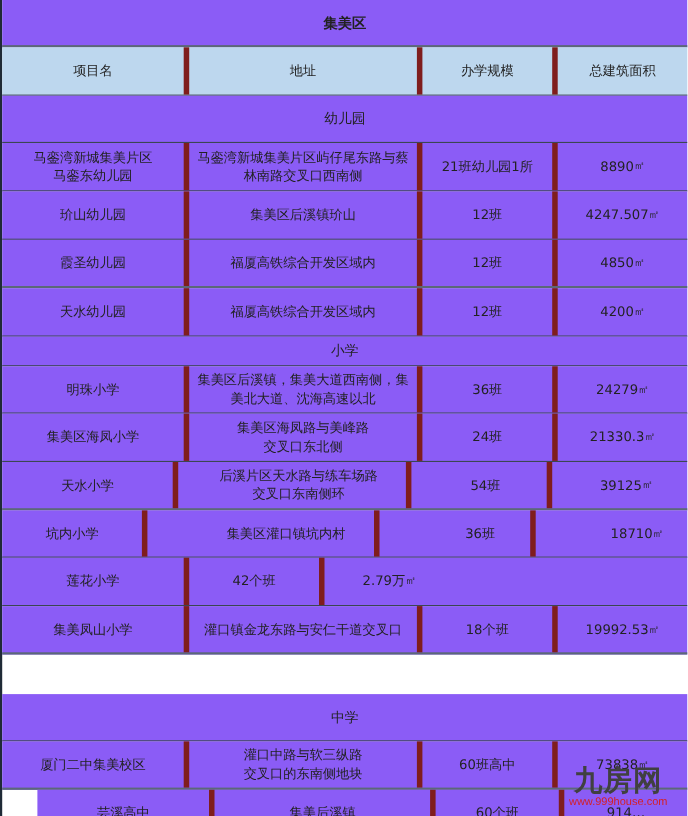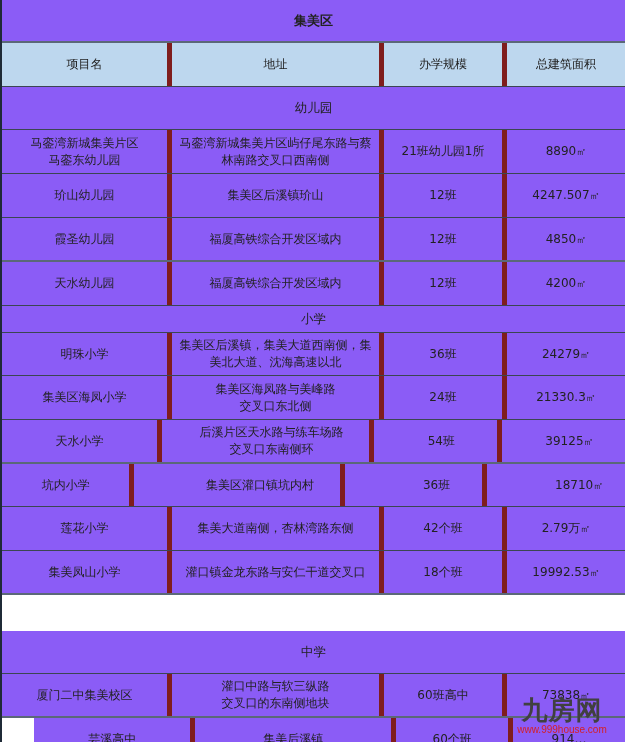--- a/index.html
+++ b/index.html
@@ -114,21 +114,20 @@
     <div class="cell c1">坑内小学</div>
     <div class="cell c2">集美区灌口镇坑内村</div>
     <div class="cell c3">36班</div>
     <div class="cell c4 area">
         <span>18710</span>
         <span class="unit">㎡</span>
       </div>
   </div>
   <div class="row data" style="height:44px;">
     <div class="cell c1">莲花小学</div>
-    <div class="cell c2">集美大道南侧，杏林湾路东侧</div>
     <div class="cell c3">42个班</div>
     <div class="cell c4 area">
         <span>2.79万</span>
         <span class="unit">㎡</span>
       </div>
   </div>
   <div class="row data sep-strong" style="height:44px;">
     <div class="cell c1">集美凤山小学</div>
     <div class="cell c2">灌口镇金龙东路与安仁干道交叉口</div>
     <div class="cell c3">18个班</div>

